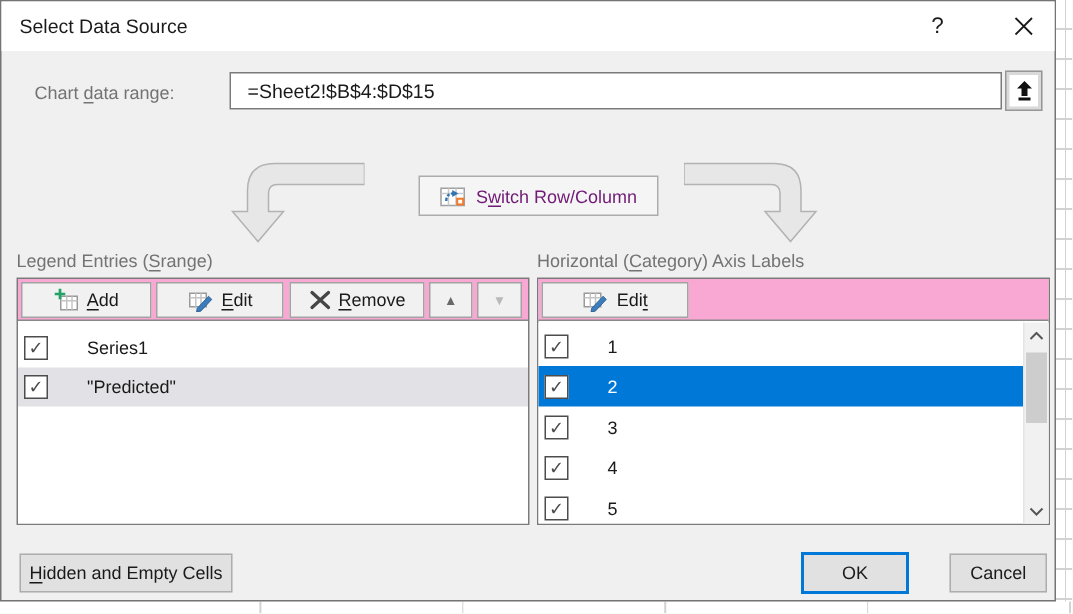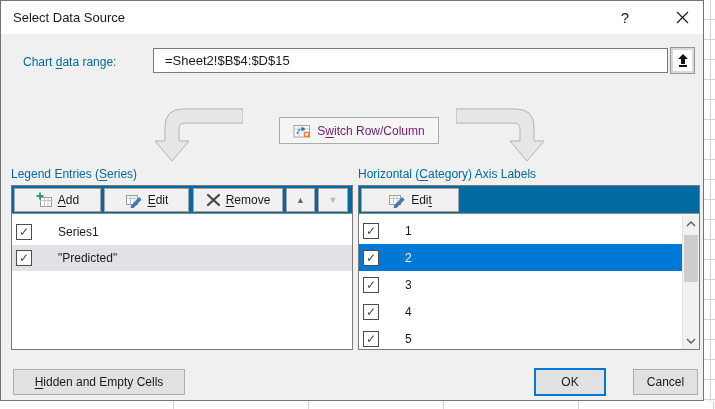--- a/index.html
+++ b/index.html
@@ -21,21 +21,21 @@
     border:1px solid #747474; background:#f0f0f0; }
 
   .titlebar { position:absolute; left:0; top:0; width:100%; height:33px; background:#ffffff; }
   .title { position:absolute; left:12px; top:0; line-height:33px; font-size:13px; color:#1a1a1a; }
   .help-btn { position:absolute; left:606px; top:0; width:36px; height:33px;
     display:flex; align-items:center; justify-content:center; font-size:15px; color:#1a1a1a; }
   .close-btn { position:absolute; left:660px; top:0; width:42px; height:33px;
     display:flex; align-items:center; justify-content:center; }
 
   .u { text-decoration:underline; text-underline-offset:2px; }
-  .lbl-text { font-size:12px; color:#0369a1; }
+  .lbl-text { font-size:12px; color:#737373; }
 
   .range-label { position:absolute; left:22px; top:54px; }
   .range-input { position:absolute; left:152px; top:47px; width:515px; height:25px;
     border:1px solid #7a7a7a; background:#fff; padding:0 4px 0 11px;
     font:13px "Liberation Sans", sans-serif; color:#1a1a1a; }
   .collapse-btn { position:absolute; left:669px; top:46px; width:25px; height:27px;
     background:#d9d9d9; border:1px solid #979797; padding:2px; }
   .collapse-inner { width:100%; height:100%; background:#fff;
     display:flex; align-items:center; justify-content:center; }
 
@@ -47,21 +47,21 @@
   .flow-arrow { position:absolute; }
 
   .heading-left  { position:absolute; left:10px;  top:166px; }
   .heading-right { position:absolute; left:357px; top:166px; }
 
   .panel { position:absolute; top:184px; height:165px; border:1px solid #7a7a7a; background:#fff; }
   .panel-left  { left:10px;  width:342px; }
   .panel-right { left:357px; width:342px; }
 
   .toolbar { position:absolute; left:0; top:0; right:0; height:28px;
-    background:#0369a1; border-bottom:1px solid #898989; }
+    background:#f9a8d4; border-bottom:1px solid #898989; }
   .tbtn { position:absolute; top:2px; height:24px; background:#f1f1f1; border:1px solid #a3a3a3;
     display:flex; align-items:center; justify-content:center; gap:5px;
     font-size:12px; color:#1a1a1a; cursor:default; }
   .tri { font-size:9px; line-height:1; }
   .tri-up { color:#686868; }
   .tri-down { color:#b9b9b9; }
 
   .list { position:absolute; left:0; top:29px; right:0; bottom:0; background:#fff; }
   .lrow { position:absolute; left:0; display:flex; align-items:center; }
   .lrow .cb { margin-left:4px; width:16px; height:16px; background:#fff;
@@ -78,21 +78,21 @@
   .scrollbar { position:absolute; top:29px; right:0; bottom:0; width:17px;
     background:#f1f1f1; border-left:1px solid #e4e4e4; }
   .sb-btn { position:absolute; left:0; right:0; height:17px;
     display:flex; align-items:center; justify-content:center; }
   .sb-up { top:0; } .sb-down { bottom:0; }
   .sb-thumb { position:absolute; left:1px; right:1px; top:20px; height:47px; background:#cdcdcd; }
 
   .footer-btn { position:absolute; background:#e1e1e1; border:1px solid #adadad;
     display:flex; align-items:center; justify-content:center;
     font-size:12px; color:#1a1a1a; cursor:default; }
-  .hidden-btn { left:12px; top:368px; width:172px; height:26px; }
+  .hidden-btn { left:12px; top:368px; width:142px; height:26px; }
   .ok-btn { left:533px; top:367px; width:72px; height:28px; border:2px solid #0078d7; }
   .cancel-btn { left:632px; top:368px; width:65px; height:26px; }
 </style>
 </head>
 <body>
 
 <div class="screen">
   <div class="sheet-right"></div>
   <div class="sheet-bottom"></div>
 
@@ -131,21 +131,21 @@
       <svg width="18" height="15" viewBox="0 0 18 15">
         <rect x="1" y="2.5" width="15.5" height="11.5" fill="#ffffff" stroke="#a0a0a0"></rect>
         <path d="M1 6 H16.5 M6 2.5 V14 M11 2.5 V14" stroke="#c9c9c9" stroke-width="1" fill="none"></path>
         <path d="M4.5 11 Q4.5 6 9.5 6" fill="none" stroke="#2e75b6" stroke-width="1.6" stroke-dasharray="2 1.2"></path>
         <path d="M8.5 3.6 L12.6 6 L8.5 8.4 Z" fill="#2e75b6"></path>
         <rect x="11.8" y="9.5" width="4" height="3.8" fill="none" stroke="#ed7d31" stroke-width="1.4"></rect>
       </svg>
       <span><span>S</span><span class="u">w</span><span>itch Row/Column</span></span>
     </div>
 
-    <span class="heading-left lbl-text"><span>Legend Entries (</span><span class="u">S</span><span>eries)</span></span>
+    <span class="heading-left lbl-text"><span>Legend Entries (</span><span class="u">S</span><span>range)</span></span>
     <span class="heading-right lbl-text"><span>Horizontal (</span><span class="u">C</span><span>ategory) Axis Labels</span></span>
 
     <div class="panel panel-left">
       <div class="toolbar">
         <div class="tbtn" style="left:2px; width:87px;">
           <svg width="17" height="16" viewBox="0 0 17 16">
             <rect x="4.5" y="5.5" width="11" height="9" fill="#fff" stroke="#9a9a9a"></rect>
             <path d="M4.5 8.5 H15.5 M8.5 5.5 V14.5 M12 5.5 V14.5" stroke="#c4c4c4" fill="none"></path>
             <path d="M4 0.5 V7.5 M0.5 4 H7.5" stroke="#21a366" stroke-width="1.8" fill="none"></path>
           </svg>

